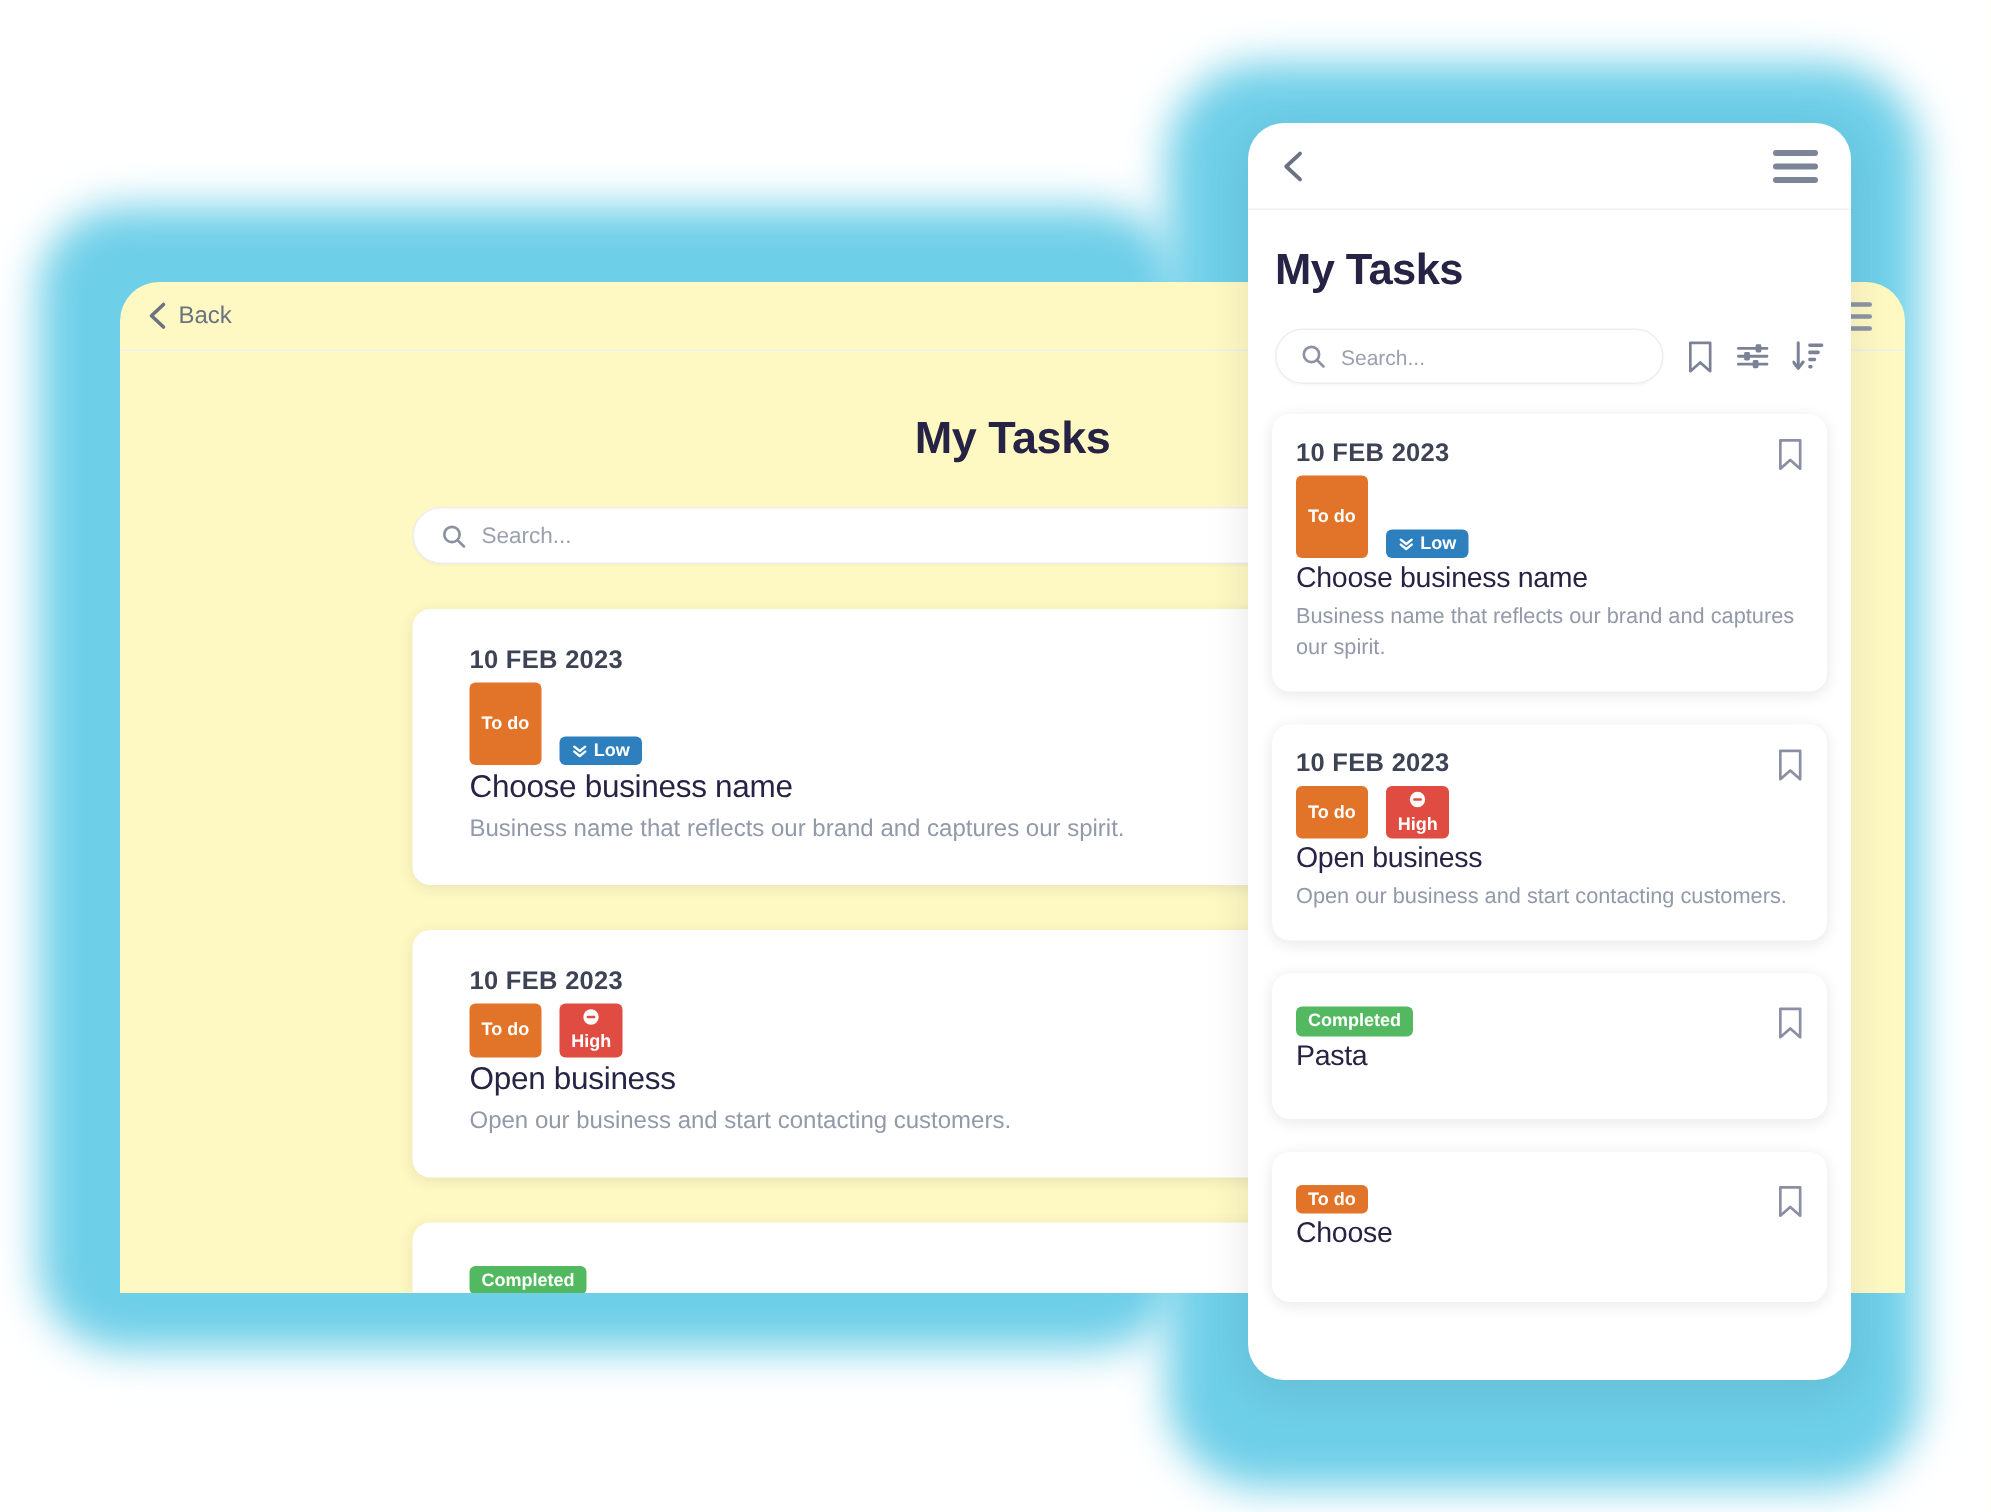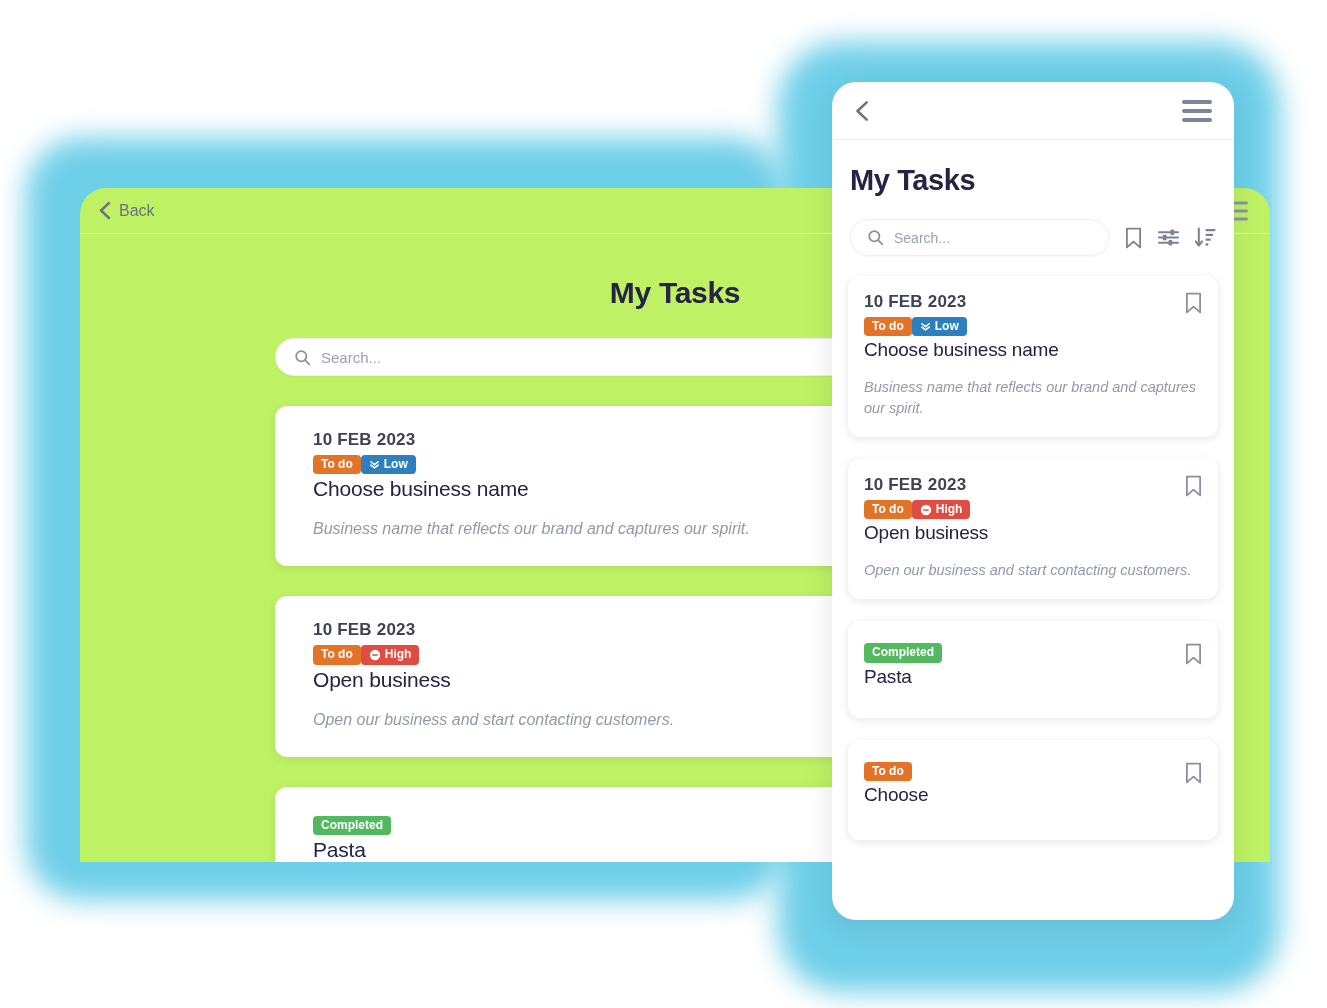--- a/index.html
+++ b/index.html
@@ -29,21 +29,21 @@
   .glow-back  { left: 26px;  top: 138px; width: 760px;  height: 762px; }
   .glow-front { left: 778px; top: 42px;  width: 502px;  height: 950px; border-radius: 64px; }
 
   
   .panel-back {
     position: absolute;
     left: 80px;
     top: 188px;
     width: 1190px;
     height: 674px;
-    background: #bef264;
+    background: #fef9c3;
     border-radius: 26px 26px 0 0;
     overflow: hidden;
   }
   .back-topbar {
     height: 46px;
     border-bottom: 1px solid #eef0f4;
     display: flex;
     align-items: center;
     padding: 0 0 0 18px;
     position: relative;
@@ -172,51 +172,50 @@
     position: relative;
   }
 
   
   .card-date {
     font-size: 17px;
     font-weight: bold;
     color: #3d4354;
     letter-spacing: .2px;
   }
-  .badges { display: flex; gap: 0; margin-top: 5px; }
+  .badges { display: flex; gap: 12px; margin-top: 5px; }
   .badge {
     display: inline-flex;
     align-items: center;
     gap: 4px;
     color: #fff;
     font-size: 12px;
     font-weight: bold;
     border-radius: 4px;
     padding: 3px 8px;
     line-height: 1.1;
     white-space: nowrap;
   }
   .badge-todo      { background: #e2742a; }
-  .badge-low       { background: #2e7fbd; }
-  .badge-high      { background: #e04b42; }
+  .badge-low       { background: #2e7fbd; margin-top: 36px; }
+  .badge-high      { background: #e04b42; flex-direction: column; }
   .badge-completed { background: #53b961; align-items: flex-end; }
 
   .card-title {
     font-size: 19px;
     font-weight: normal;
     color: #262344;
     margin-top: 3px;
     letter-spacing: -0.2px;
   }
   .card-desc {
     font-size: 14.5px;
     color: #9299a8;
-    margin-top: 16px;
+    margin-top: 4px;
     line-height: 1.45;
-    font-style: italic;
   }
   .card-title-lg { font-size: 21px; }
   .card-desc-lg  { font-size: 16px; }
 
   .bm {
     position: absolute;
     top: 16px;
     right: 16px;
   }
   .bm-back { top: 24px; right: 30px; }

